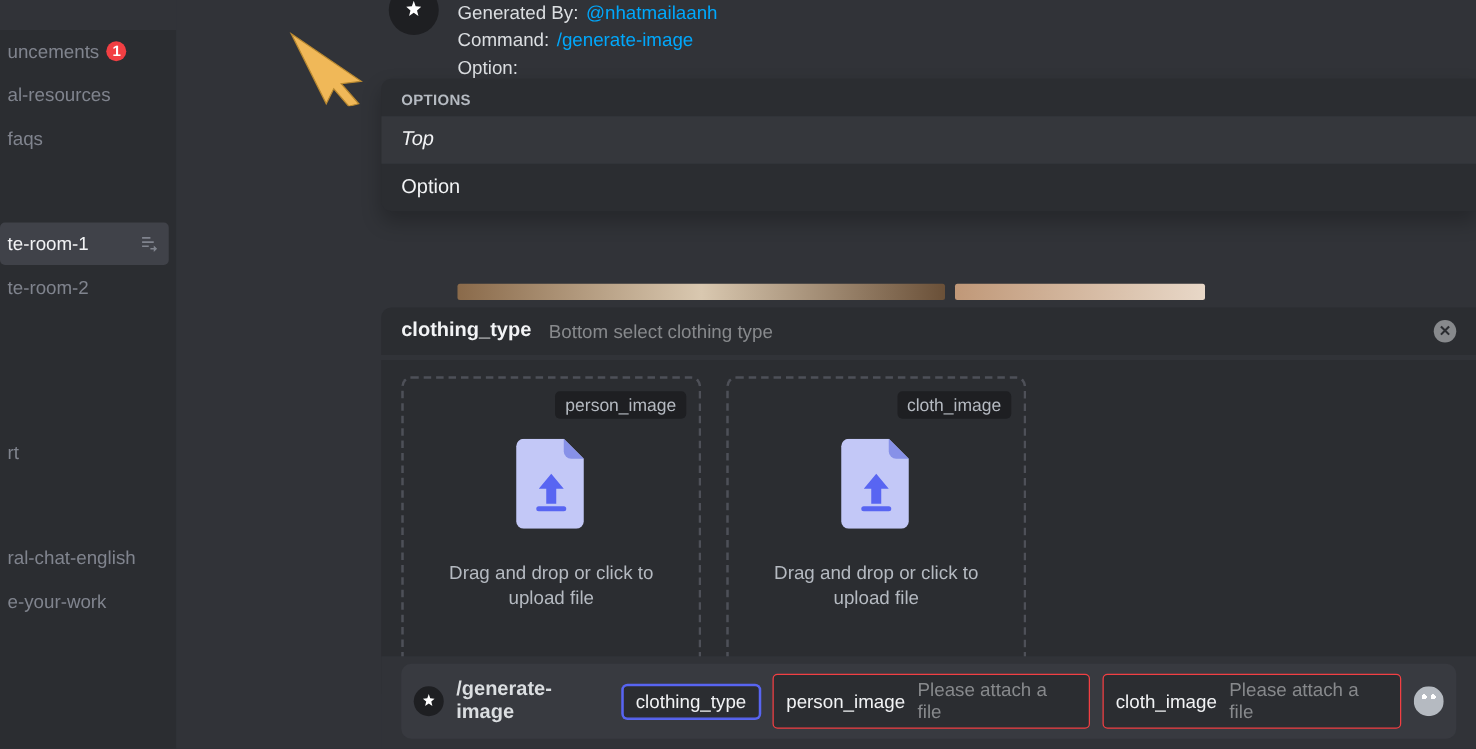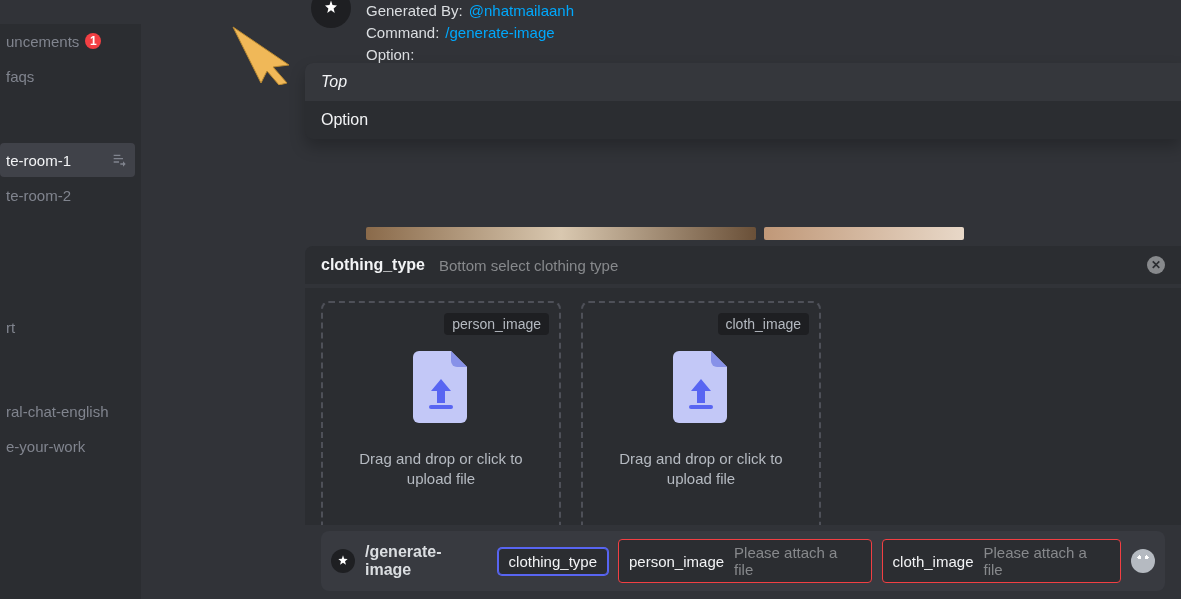--- a/index.html
+++ b/index.html
@@ -65,20 +65,23 @@
 </head>
 <body>
 
 <div class="app">
   <div class="sidebar">
     <div class="channel" style="margin-top:0">
       <span>uncements</span>
       <span class="badge">1</span>
     </div>
     <div class="channel">
+      <span>al-resources</span>
+    </div>
+    <div class="channel">
       <span>faqs</span>
     </div>
     <div style="height:48px"></div>
     <div class="channel active">
       <span>te-room-1</span>
       <svg class="thread-icon" viewBox="0 0 24 24" fill="currentColor">
           <path d="M12 2a5 5 0 0 0-5 5v3H5v4h2v8h4v-8h3l1-4h-4V7a1 1 0 0 1 1-1h3V2h-3z" opacity="0"></path>
           <path d="M4 4h10v2H4zM4 9h14v2H4zM4 14h8v2H4zM18 14l4 4-4 4v-3h-4v-2h4z"></path>
         </svg>
     </div>
@@ -122,20 +125,21 @@
       <div class="row">
         <span class="label">Option:</span>
       </div>
     </div>
 
     <svg class="arrow" viewBox="0 0 80 60">
       <polygon points="2,2 58,40 42,42 56,58 48,60 36,46 30,58" fill="#f0b858" stroke="#b88830" stroke-width="1"></polygon>
     </svg>
 
     <div class="options-popup">
+      <div class="options-header">OPTIONS</div>
       <div class="opt sel">Top</div>
       <div class="opt">Option</div>
     </div>
 
     <div class="strip">
       <div style="width:390px;background:linear-gradient(90deg,#8a6a4a,#d9c8b0,#6a5038)"></div>
       <div style="width:200px;background:linear-gradient(90deg,#c09878,#e8d8c8)"></div>
     </div>
 
     <div class="param-bar">

